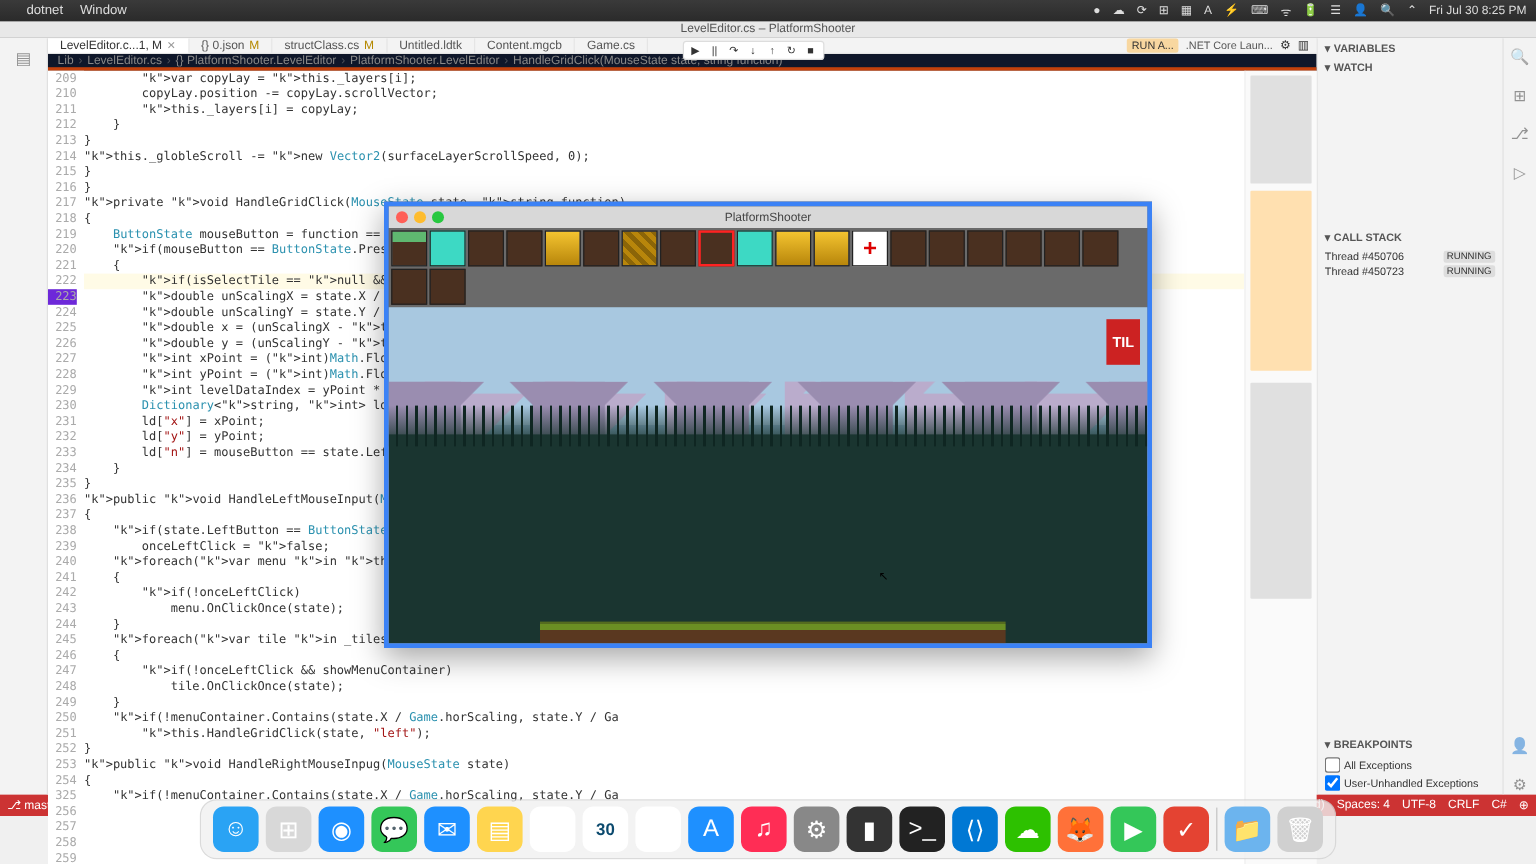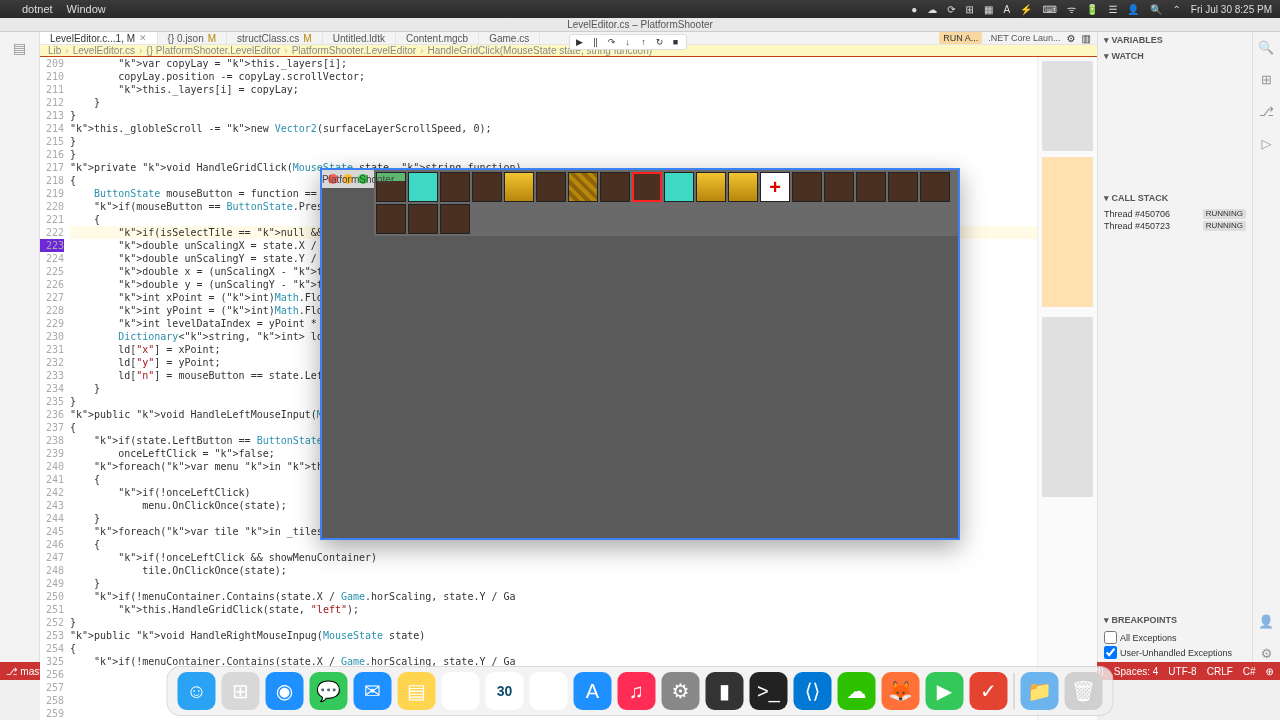--- a/index.html
+++ b/index.html
@@ -23,21 +23,21 @@
 .main-col { flex:1; display:flex; flex-direction:column; position:relative; }
 .tabbar { height:22px; background:#f3f3f3; display:flex; align-items:stretch; font-size:10px; border-bottom:1px solid #e5e5e5; position:relative; }
 .tab { padding:0 10px; display:flex; align-items:center; gap:4px; border-right:1px solid #e5e5e5; color:#555; cursor:pointer; }
 .tab.active { background:#fff; color:#333; }
 .tab .close { opacity:.5; font-size:9px; }
 .tab .mod { color:#b58900; }
 .tabbar .debugctrl { position:absolute; left:50%; top:2px; display:flex; gap:4px; background:#fff; border:1px solid #ddd; border-radius:3px; padding:1px 4px; }
 .tabbar .debugctrl span { width:12px; height:12px; font-size:9px; display:flex; align-items:center; justify-content:center; cursor:pointer; }
 .tabbar .rightctl { margin-left:auto; display:flex; align-items:center; gap:6px; padding:0 6px;justify-content:flex-end; }
 .tabbar .rightctl .runlab { background:#f8d7a0; padding:1px 4px; border-radius:2px; font-size:9px; }
-.breadcrumb { height:16px; font-size:10px; color:#888; padding:0 8px; display:flex; gap:4px; border-bottom:1px solid #c2410c; background:#fef9c3; }
+.breadcrumb { height:16px; font-size:10px; color:#888; padding:0 8px; display:flex; gap:4px; border-bottom:3px solid #c2410c; background:#0f172a; }
 .breadcrumb .sep { opacity:.5; }
 
 .editor-wrap { flex:1; display:flex; background:#fff; font-family:'Menlo','Consolas',monospace; font-size:10px; position:relative; }
 .lineno { width:30px; text-align:right; padding-right:6px; color:#aaa; user-select:none; background:#fff; }
 .lineno div { height:13px; line-height:13px; }
 .lineno .hl { background:#6d28d9; }
 .code { flex:1; white-space:pre; line-height:13px; color:#333; overflow:hidden; }
 .code .t { color:#2b91af; }
 .code .s { color:#a31515; }
 .code .hl { background:#fffbe6; }
@@ -56,21 +56,21 @@
 
 
 .right-gutter { width:28px; background:#f3f3f3; border-left:1px solid #e0e0e0; display:flex; flex-direction:column; align-items:center; padding-top:6px; gap:14px; }
 .right-gutter .ico { width:18px; height:18px; opacity:.5; font-size:13px; display:flex; align-items:center; justify-content:center; }
 
 
 .statusbar { height:18px; background:#cc3333; color:#fff; display:flex; align-items:center; font-size:10px; padding:0 6px; gap:10px; }
 .statusbar .right { margin-left:auto; display:flex; gap:10px; }
 
 
-.game-win { position:absolute; left:320px; top:168px; width:640px; height:372px; background:#5a5a5a; border:2px solid #3b82f6; box-shadow:0 8px 24px rgba(0,0,0,.35); display:flex; }
+.game-win { position:absolute; left:320px; top:168px; width:640px; height:372px; background:#5a5a5a; border:4px solid #3b82f6; box-shadow:0 8px 24px rgba(0,0,0,.35); display:flex; flex-direction:column; }
 .gw-title { height:18px; background:#d8d8d8; display:flex; align-items:center; font-size:10px; position:relative; }
 .gw-traffic { display:flex; gap:5px; padding:0 6px; }
 .gw-traffic span { width:10px; height:10px; border-radius:50%; }
 .gw-traffic .r{background:#ff5f57;} .gw-traffic .y{background:#febc2e;} .gw-traffic .g{background:#28c840;}
 .gw-title .lbl { position:absolute; left:0; right:0; text-align:center; color:#444; }
 .gw-palette { height:66px; background:#6a6a6a; display:flex; flex-wrap:wrap; align-content:flex-start; gap:2px; padding:2px; }
 .gw-palette .tile { width:30px; height:30px; background:#4a3020; border:1px solid #222; flex-shrink:0; }
 .gw-palette .tile.grass{background:linear-gradient(#5fb870 0 30%,#4a3020 30%);}
 .gw-palette .tile.teal{background:#3dd9c4;}
 .gw-palette .tile.sel{border:2px solid #ff2222;}
@@ -81,21 +81,21 @@
 .gw-canvas { flex:1; position:relative; overflow:hidden; background:linear-gradient(#a8c8e0 0 35%, #8eb4d0 35% 50%); }
 .gw-canvas .mtns { position:absolute; left:0; right:0; top:22%; height:40%; background:
  linear-gradient(135deg, #9a8db0 40%, transparent 40%) 0 0/120px 80px,
  linear-gradient(-135deg, #9a8db0 40%, transparent 40%) 60px 0/120px 80px,
  linear-gradient(135deg, #baaccc 50%, transparent 50%) 30px 10px/100px 70px; }
 .gw-canvas .trees { position:absolute; left:0; right:0; top:38%; bottom:0; background:#1a3530; }
 .gw-canvas .trees::before { content:""; position:absolute; left:0; right:0; top:-24px; height:34px; background:
  repeating-linear-gradient(90deg, transparent 0 6px, #0f2622 6px 8px),
  linear-gradient(to top, #1a3530, transparent); }
 .gw-canvas .ground { position:absolute; left:126px; bottom:0; width:388px; height:18px; background:linear-gradient(#6b8e23 0 30%,#5a3820 30%); border-top:2px solid #556b1f; }
-.gw-canvas .til { position:absolute; right:6px; top:10px; width:28px; height:15px; background:#cc2222; color:#fff; font-size:16px; font-weight:bold; display:flex; align-items:center; justify-content:center; }
+.gw-canvas .til { position:absolute; right:6px; top:10px; width:28px; height:38px; background:#cc2222; color:#fff; font-size:12px; font-weight:bold; display:flex; align-items:center; justify-content:center; }
 .gw-canvas .cursor { position:absolute; left:408px; top:218px; font-size:10px; color:#000; }
 
 
 .dock { position:absolute; left:50%; bottom:4px; transform:translateX(-50%); height:50px; background:rgba(240,240,240,.8); border-radius:14px; display:flex; align-items:center; padding:0 10px; gap:6px; border:1px solid rgba(0,0,0,.1); }
 .dock .app { width:38px; height:38px; border-radius:9px; display:flex; align-items:center; justify-content:center; font-size:20px; color:#fff; }
 .dock .sep { width:1px; height:36px; background:rgba(0,0,0,.2); }
 </style>
 </head>
 <body>
 

